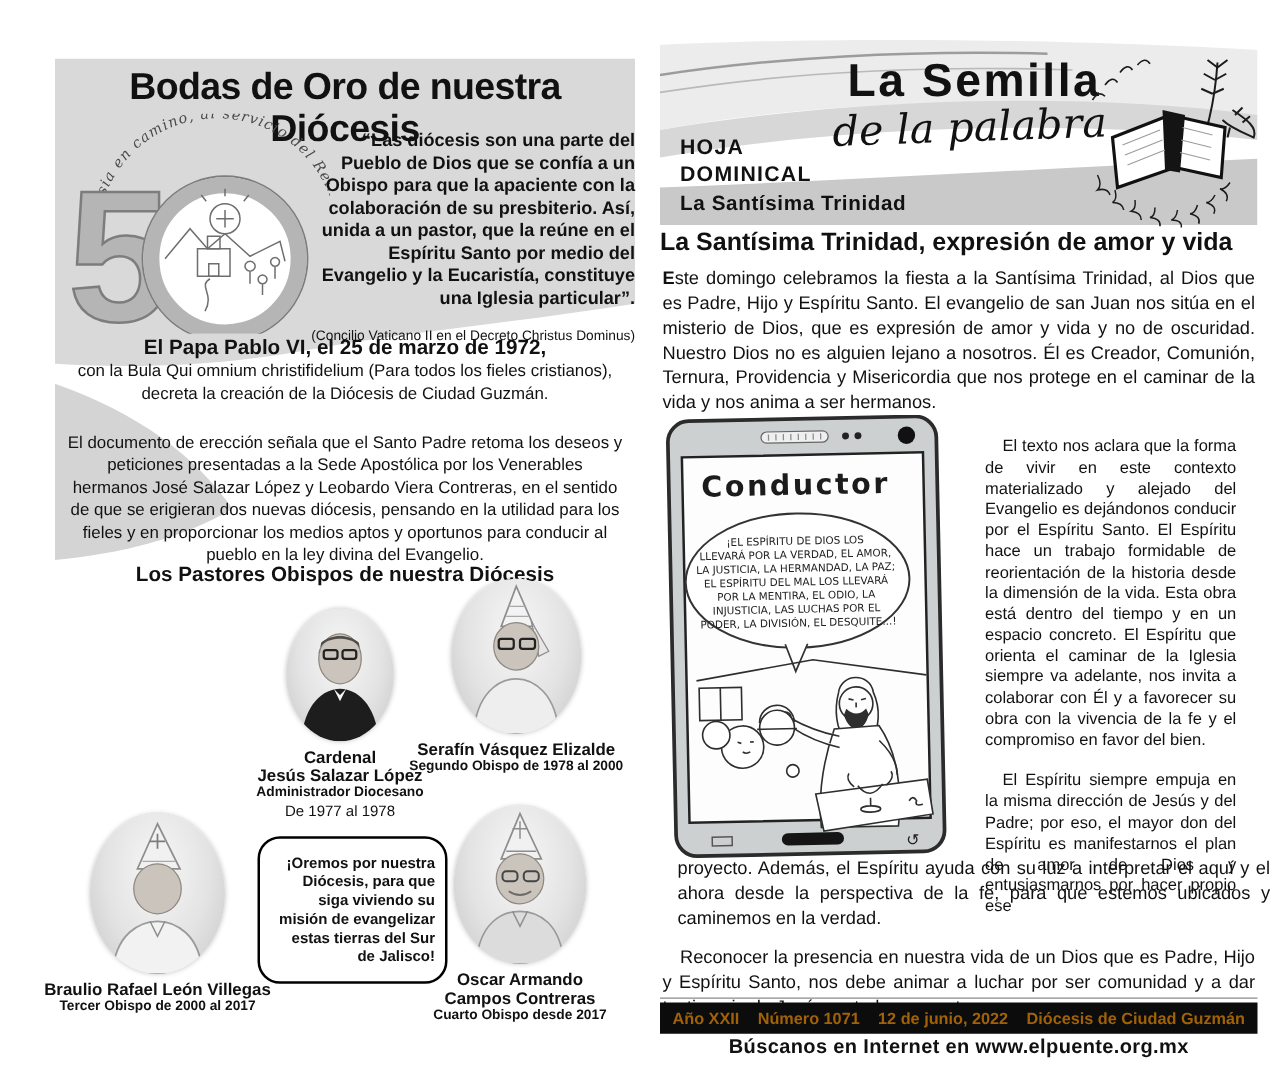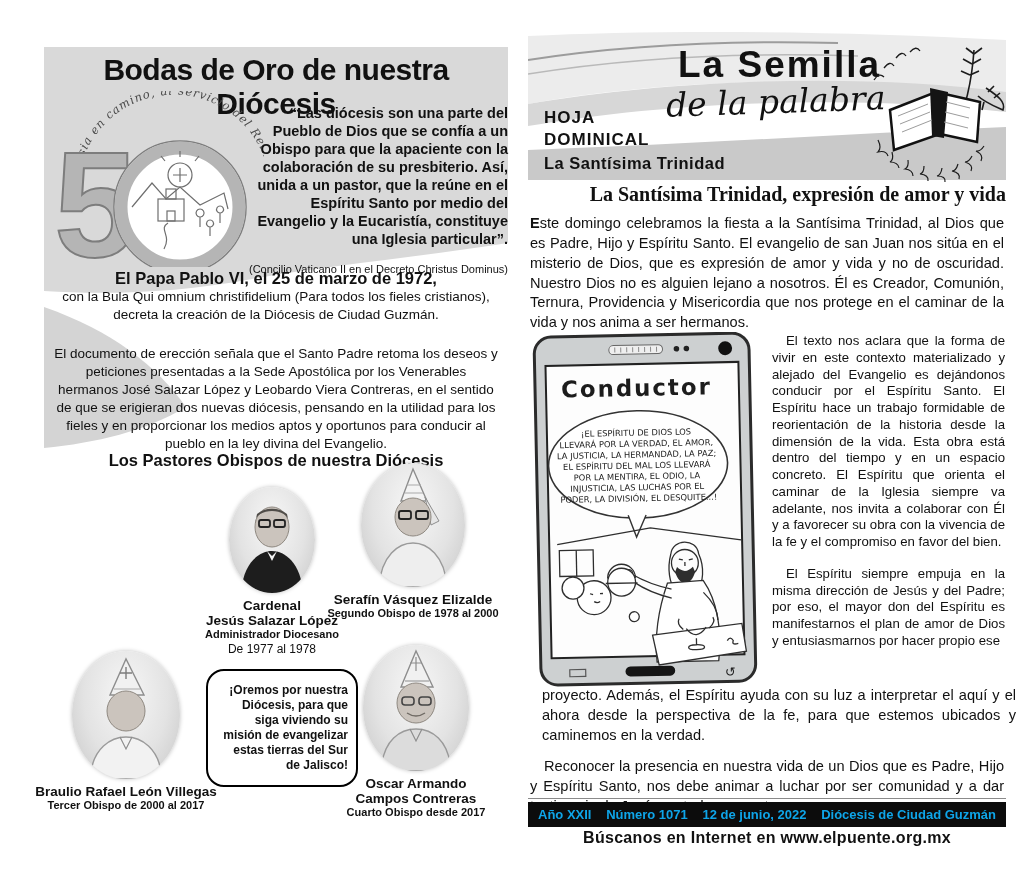--- a/index.html
+++ b/index.html
@@ -37,34 +37,34 @@
   .rp-hdr-bg{position:absolute;left:0;top:0;width:478px;height:152px;z-index:0;}
   .rp-logo{position:absolute;right:-2px;top:14px;width:152px;height:140px;z-index:2;}
   .rp-t1{position:absolute;left:122px;top:14px;font-size:37px;font-weight:bold;
          letter-spacing:2px;z-index:1;margin-left:28px;}
   .rp-t2{position:absolute;left:138px;top:52px;font-size:33px;z-index:1;
          font-family:"DejaVu Serif", serif;font-style:italic;transform:rotate(-2deg);}
   .rp-kicker{position:absolute;left:16px;top:77px;font-size:17px;font-weight:bold;
          letter-spacing:1px;line-height:1.3;z-index:1;}
   .rp-band-label{position:absolute;left:16px;top:124px;font-size:16.5px;font-weight:bold;
          letter-spacing:0.5px;z-index:1;}
-  .rp-headline{position:absolute;top:153px;left:0;width:100%;text-align:right;z-index:1;
-         font-family:Liberation Serif, serif;font-weight:bold;font-size:20px;}
+  .rp-headline{position:absolute;top:153px;left:0;width:100%;text-align:left;z-index:1;
+         font-family:Liberation Sans, sans-serif;font-weight:bold;font-size:20px;}
   .rp-para{ text-align:justify;font-size:14.6px;line-height:1.36;z-index:1;}
   .rp-para1{position:absolute;top:184px;left:2px;width:474px;}
   .rp-cartoon{position:absolute;left:4px;top:302px;width:230px;height:358px;z-index:1;}
   .rp-col{position:absolute;left:244px;top:303px;width:233px;z-index:1;
           font-size:13.2px;line-height:1.27;text-align:justify;}
-  .rp-col p{margin:0;text-indent:14px;}
+  .rp-col p{margin:16px;text-indent:14px;}
   .rp-col p + p{margin-top:15px;}
   .rp-para3b{position:absolute;top:656px;left:14px;width:474px;}
   .rp-para4{position:absolute;top:727px;left:2px;width:474px;text-indent:14px;}
   .rp-rule{position:absolute;top:768px;left:0;width:478px;border-top:1.5px solid #8a8a8a;z-index:1;}
   .rp-footbar{position:absolute;top:772px;left:0;width:478px;height:25px;background:#0c0c0c;
-          color:#0ea5e9;display:flex;align-items:center;justify-content:space-between;
+          color:#a16207;display:flex;align-items:center;justify-content:space-between;
           padding:0 10px;box-sizing:border-box;font-size:13px;font-weight:bold;z-index:1;}
   .rp-web{position:absolute;top:799px;left:0;width:100%;text-align:center;font-size:16px;
           font-weight:bold;letter-spacing:0.3px;z-index:1;}
   .b{font-weight:bold;}
 </style>
 </head>
 <body>
 
 <div class="canvas">
 

